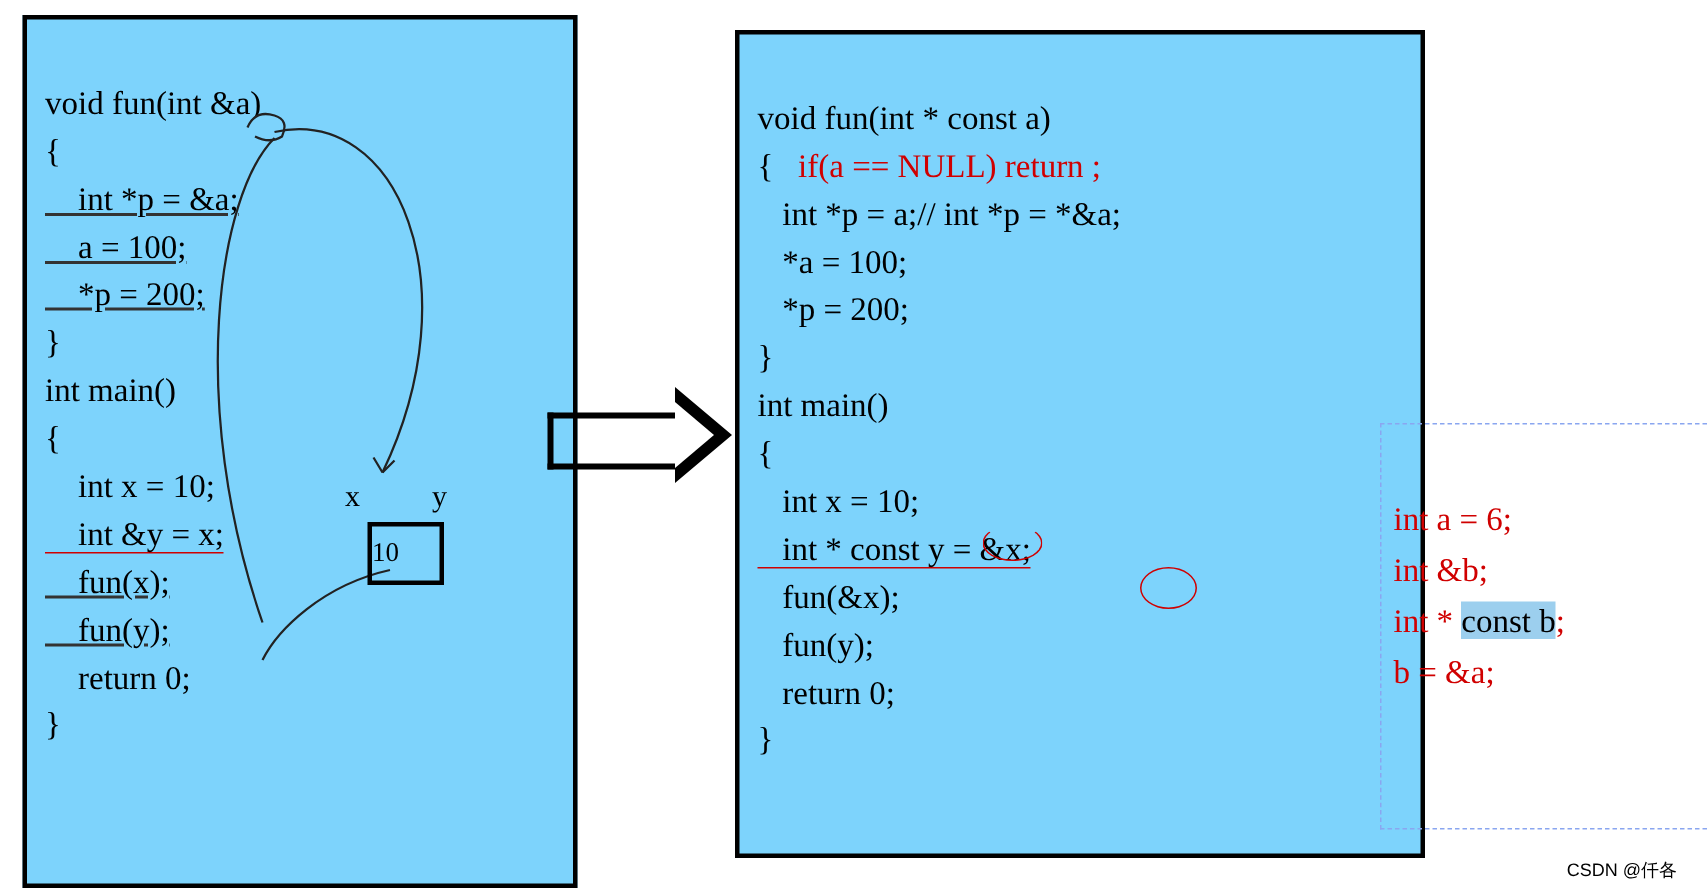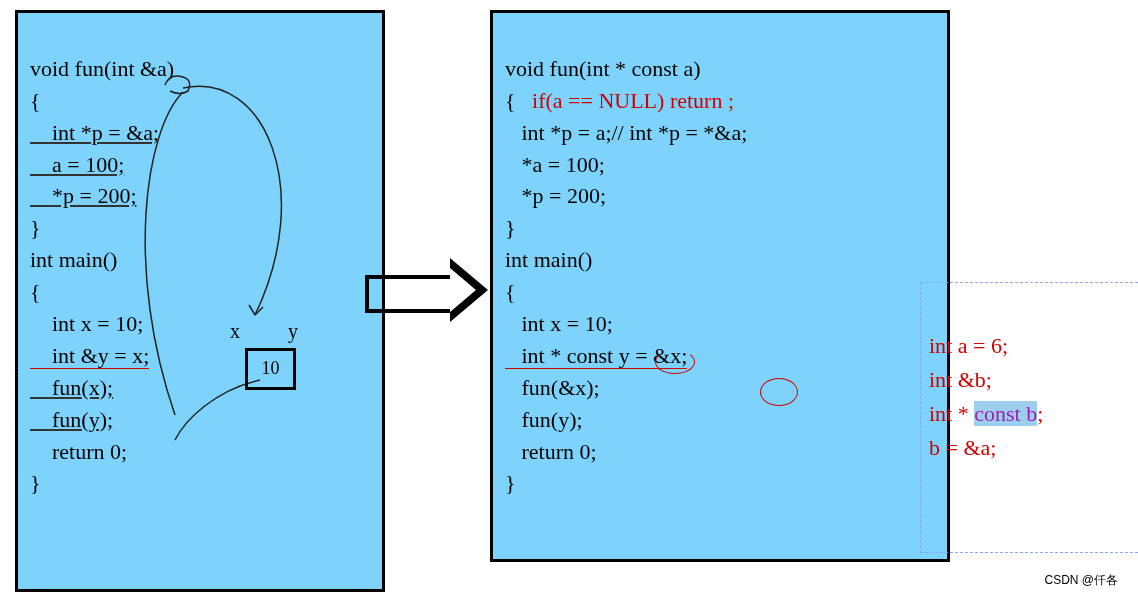--- a/index.html
+++ b/index.html
@@ -23,21 +23,21 @@
     color: #000;
   }
   .left-box {
     left: 15px;
     top: 10px;
     width: 340px;
     height: 560px;
   }
   .right-box {
     left: 490px;
-    top: 10px;
+    top: 20px;
     width: 430px;
     height: 530px;
   }
   .red { color: #d00000; }
   .uline { text-decoration: underline; text-decoration-color: #333; }
   .uline-red { border-bottom: 1.5px solid #d00000; }
   .arrow {
     position: absolute;
     left: 365px;
     top: 260px;
@@ -69,21 +69,21 @@
     border-bottom: 22px solid transparent;
   }
   .mem-box {
     position: absolute;
     left: 245px;
     top: 348px;
     width: 45px;
     height: 36px;
     border: 3px solid #000;
     font-size: 18px;
-    text-align: center;
+    text-align: left;
     line-height: 34px;
   }
   .mem-label-x {
     position: absolute;
     left: 230px;
     top: 320px;
     font-size: 20px;
   }
   .mem-label-y {
     position: absolute;
@@ -100,21 +100,21 @@
     border: 1px dashed #8aa6f0;
     padding: 12px 8px;
     font-family: "Times New Roman", serif;
     font-size: 22px;
     color: #d00000;
     line-height: 1.55;
     white-space: pre;
   }
   .hl {
     background: #9ccfee;
-    color: #a21caf;
+    color: #000000;
   }
   .watermark {
     position: absolute;
     right: 20px;
     bottom: 8px;
     font-size: 12px;
     color: #000000;
     font-family: Arial, sans-serif;
   }
   .sketch-svg {

